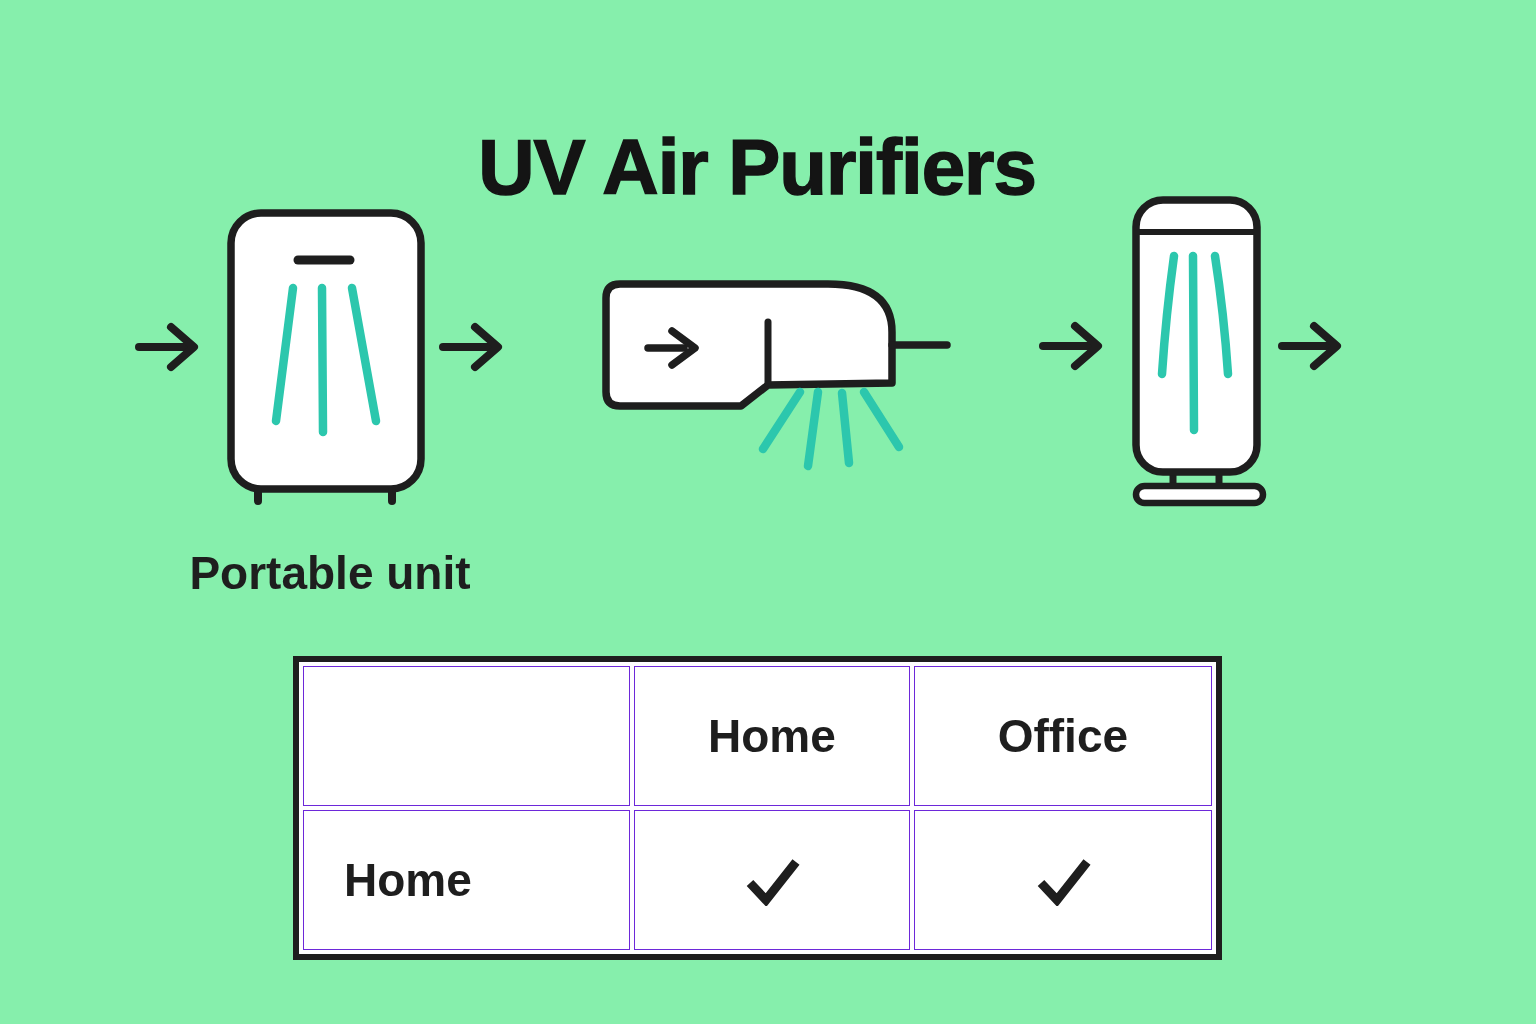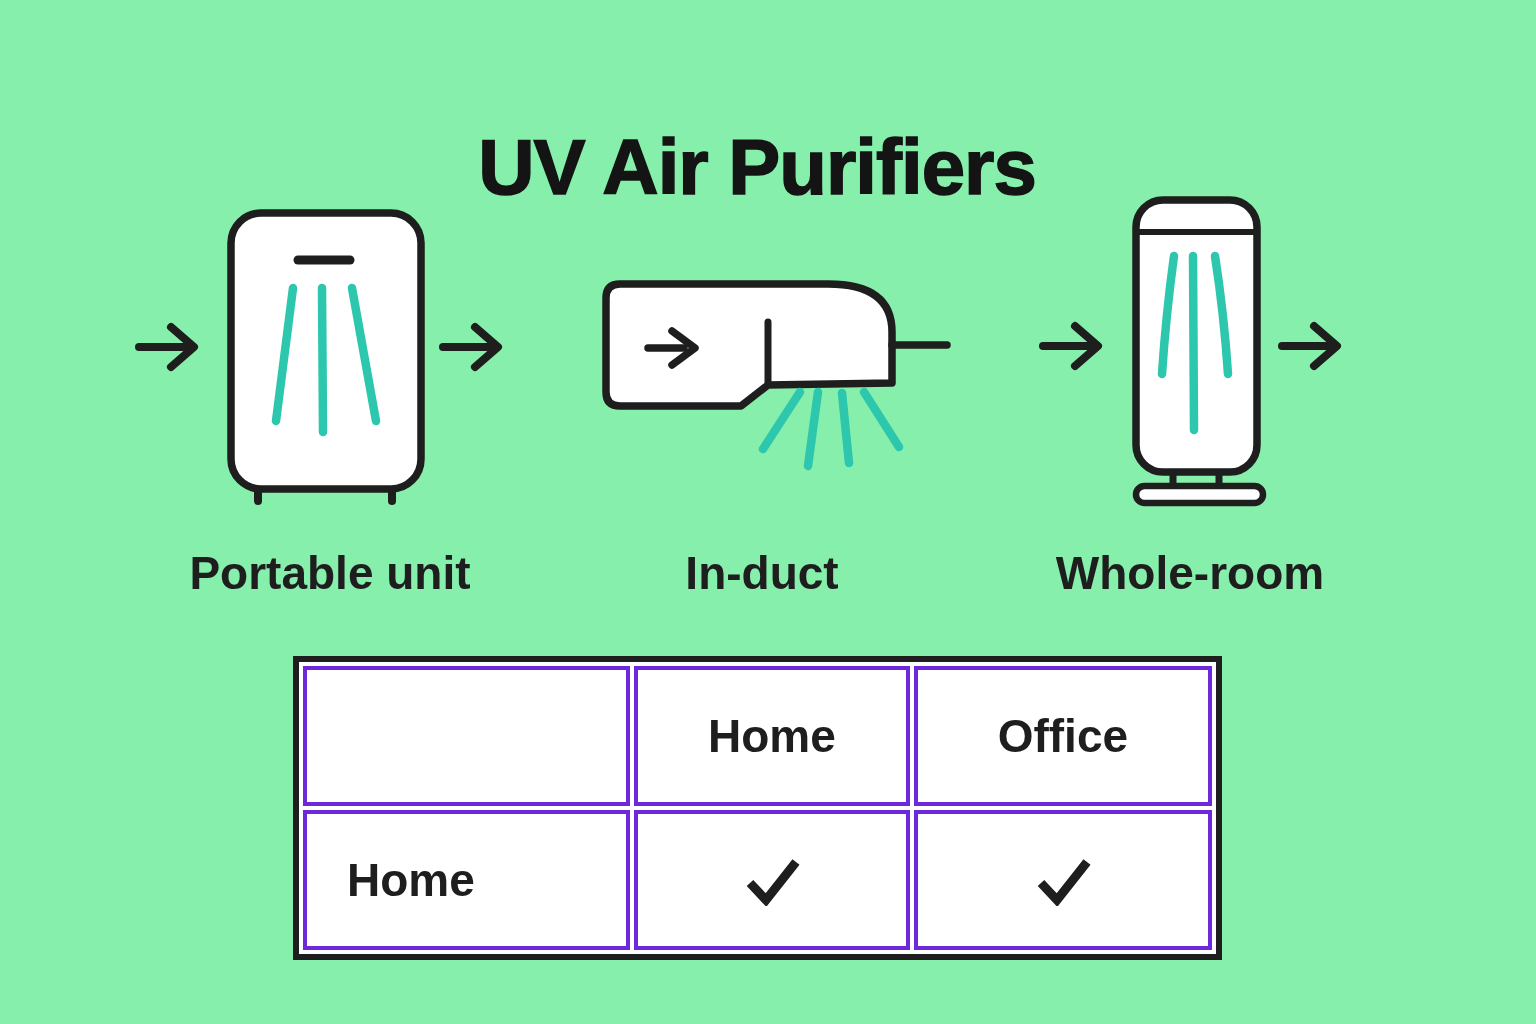--- a/index.html
+++ b/index.html
@@ -45,21 +45,21 @@
     top: 656px;
     width: 929px;
     height: 304px;
     border: 6px solid #1E1E1E;
     border-collapse: separate;
     border-spacing: 4px;
     background: #ffffff;
     table-layout: fixed;
   }
   table.matrix td, table.matrix th {
-    border: 4px solid #6d28d9;
+    border: 1px solid #6d28d9;
     background: #ffffff;
     text-align: center;
     vertical-align: middle;
     font-size: 46px;
     font-weight: 600;
     color: #1E1E1E;
     padding: 0;
   }
   table.matrix .col-label { width: 36.3%; }
   table.matrix .col-home  { width: 30.6%; }
@@ -104,21 +104,20 @@
     <line x1="292" y1="69" x2="347" y2="69" stroke="#1E1E1E" stroke-width="7.5" stroke-linecap="round"></line>
     <line x1="168" y1="46" x2="168" y2="107" stroke="#1E1E1E" stroke-width="7" stroke-linecap="round"></line>
     <line x1="48" y1="72" x2="84" y2="72" stroke="#1E1E1E" stroke-width="7.5" stroke-linecap="round"></line>
     <polyline points="72,55 95,72 72,89" fill="none" stroke="#1E1E1E" stroke-width="7.5" stroke-linecap="round" stroke-linejoin="round"></polyline>
     <line x1="200" y1="116" x2="163" y2="173" stroke="#2CC7AD" stroke-width="8.5" stroke-linecap="round"></line>
     <line x1="218" y1="116" x2="208" y2="190" stroke="#2CC7AD" stroke-width="8.5" stroke-linecap="round"></line>
     <line x1="242" y1="117" x2="249" y2="187" stroke="#2CC7AD" stroke-width="8.5" stroke-linecap="round"></line>
     <line x1="264" y1="116" x2="299" y2="171" stroke="#2CC7AD" stroke-width="8.5" stroke-linecap="round"></line>
   </svg>
 
-  <div class="unit-label lbl-induct">In-duct</div>
 
   <svg class="icon-svg" style="left:1038px; top:317px;" width="70" height="58" viewBox="0 0 70 58">
     <line x1="5" y1="29" x2="52" y2="29" stroke="#1E1E1E" stroke-width="8" stroke-linecap="round"></line>
     <polyline points="37,9 60,29 37,49" fill="none" stroke="#1E1E1E" stroke-width="8" stroke-linecap="round" stroke-linejoin="round"></polyline>
   </svg>
 
   <svg class="icon-svg" style="left:1130px; top:192px;" width="142" height="318" viewBox="0 0 142 318">
     <rect x="43" y="272" width="46" height="26" fill="none" stroke="#1E1E1E" stroke-width="7"></rect>
     <rect x="6" y="8" width="121" height="272" rx="27" fill="#ffffff" stroke="#1E1E1E" stroke-width="7.5"></rect>
     <line x1="9" y1="40" x2="124" y2="40" stroke="#1E1E1E" stroke-width="6"></line>
@@ -126,21 +125,20 @@
     <line x1="63" y1="64" x2="64" y2="238" stroke="#2CC7AD" stroke-width="8.5" stroke-linecap="round"></line>
     <path d="M 85 64 Q 94 122 98 182" fill="none" stroke="#2CC7AD" stroke-width="8.5" stroke-linecap="round"></path>
     <rect x="6" y="294" width="127" height="17" rx="8.5" fill="#ffffff" stroke="#1E1E1E" stroke-width="6.5"></rect>
   </svg>
 
   <svg class="icon-svg" style="left:1277px; top:317px;" width="70" height="58" viewBox="0 0 70 58">
     <line x1="5" y1="29" x2="52" y2="29" stroke="#1E1E1E" stroke-width="8" stroke-linecap="round"></line>
     <polyline points="37,9 60,29 37,49" fill="none" stroke="#1E1E1E" stroke-width="8" stroke-linecap="round" stroke-linejoin="round"></polyline>
   </svg>
 
-  <div class="unit-label lbl-whole">Whole-room</div>
 
   <table class="matrix">
     <colgroup>
       <col class="col-label">
         <col class="col-home">
         <col class="col-office">
     </colgroup>
     <tbody>
       <tr>
         <td></td>

